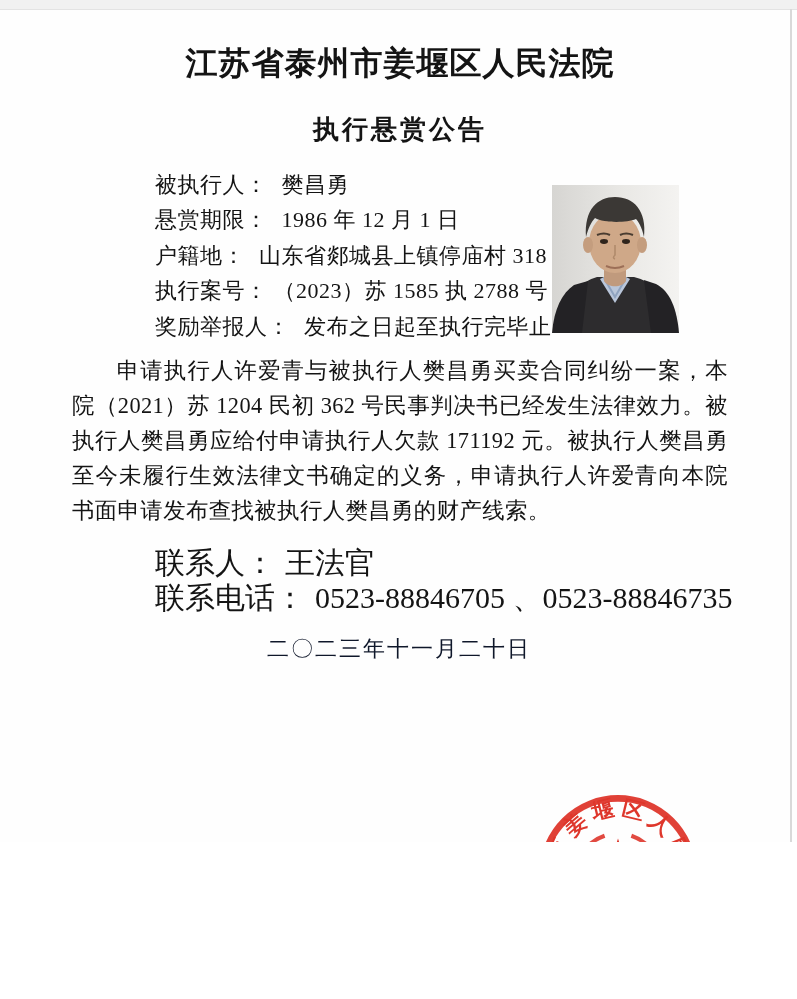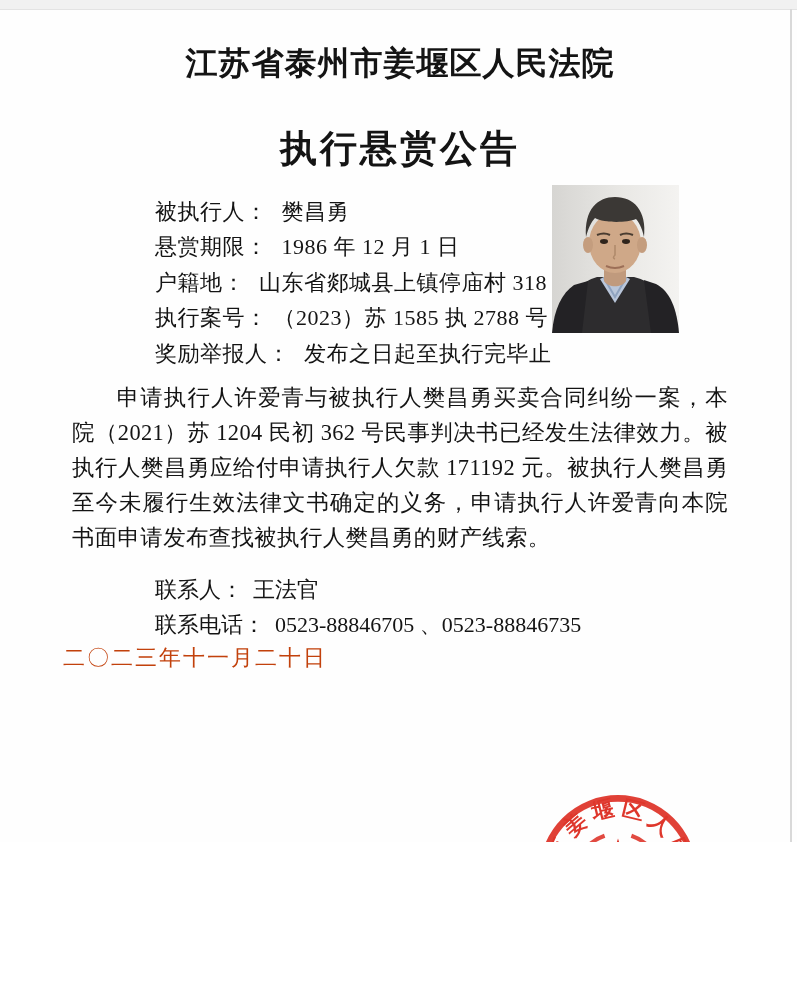--- a/index.html
+++ b/index.html
@@ -16,23 +16,23 @@
 
   .doc{position:absolute;left:63px;top:0;width:674px;}
 
   .court-name{
     margin-top:42px;
     text-align:center;
     font-size:32px;font-weight:bold;
     letter-spacing:1px;
   }
   .notice-title{
-    margin-top:38px;
+    margin-top:26px;
     text-align:center;
-    font-size:37px;font-weight:bold;
+    font-size:26px;font-weight:bold;
     letter-spacing:3px;
   }
 
   .info-block{margin-top:20px;font-size:22px;line-height:35.4px;padding-left:92px;}
   .info-row{white-space:nowrap;}
   .info-label{letter-spacing:0.5px;}
   .info-value{margin-left:14px;letter-spacing:0.5px;}
   .partial-digit{opacity:.55;}
   .redaction{
     display:inline-block;vertical-align:middle;
@@ -43,29 +43,30 @@
   }
 
   .photo{
     position:absolute;left:489px;top:185px; 
     width:127px;height:148px;display:block;
   }
 
   .body-text{margin-top:2px;font-size:22.4px;line-height:35px;text-align:justify;text-justify:inter-ideograph;letter-spacing:0.4px;}
   .body-text p{margin:9px;text-indent:2em;}
 
-  .contact{margin-top:17px;font-size:22px;line-height:35.4px;padding-left:92px;}
+  .contact{margin-top:17px;font-size:30px;line-height:35.4px;padding-left:92px;}
   .contact-row{white-space:nowrap;}
   .contact-value{margin-left:10px;}
 
   .date-line{
-    text-align:left;
+    margin-top:18px;
+    text-align:center;
     padding-right:2px;
     font-size:22px;letter-spacing:2px;
-    color:#c2410c;
+    color:#0f172a;
   }
 
   .seal{
     position:absolute;left:532px;top:786px;
     width:172px;height:174px;
     mix-blend-mode:multiply;
     opacity:.92;
   }
 </style>
 </head>

